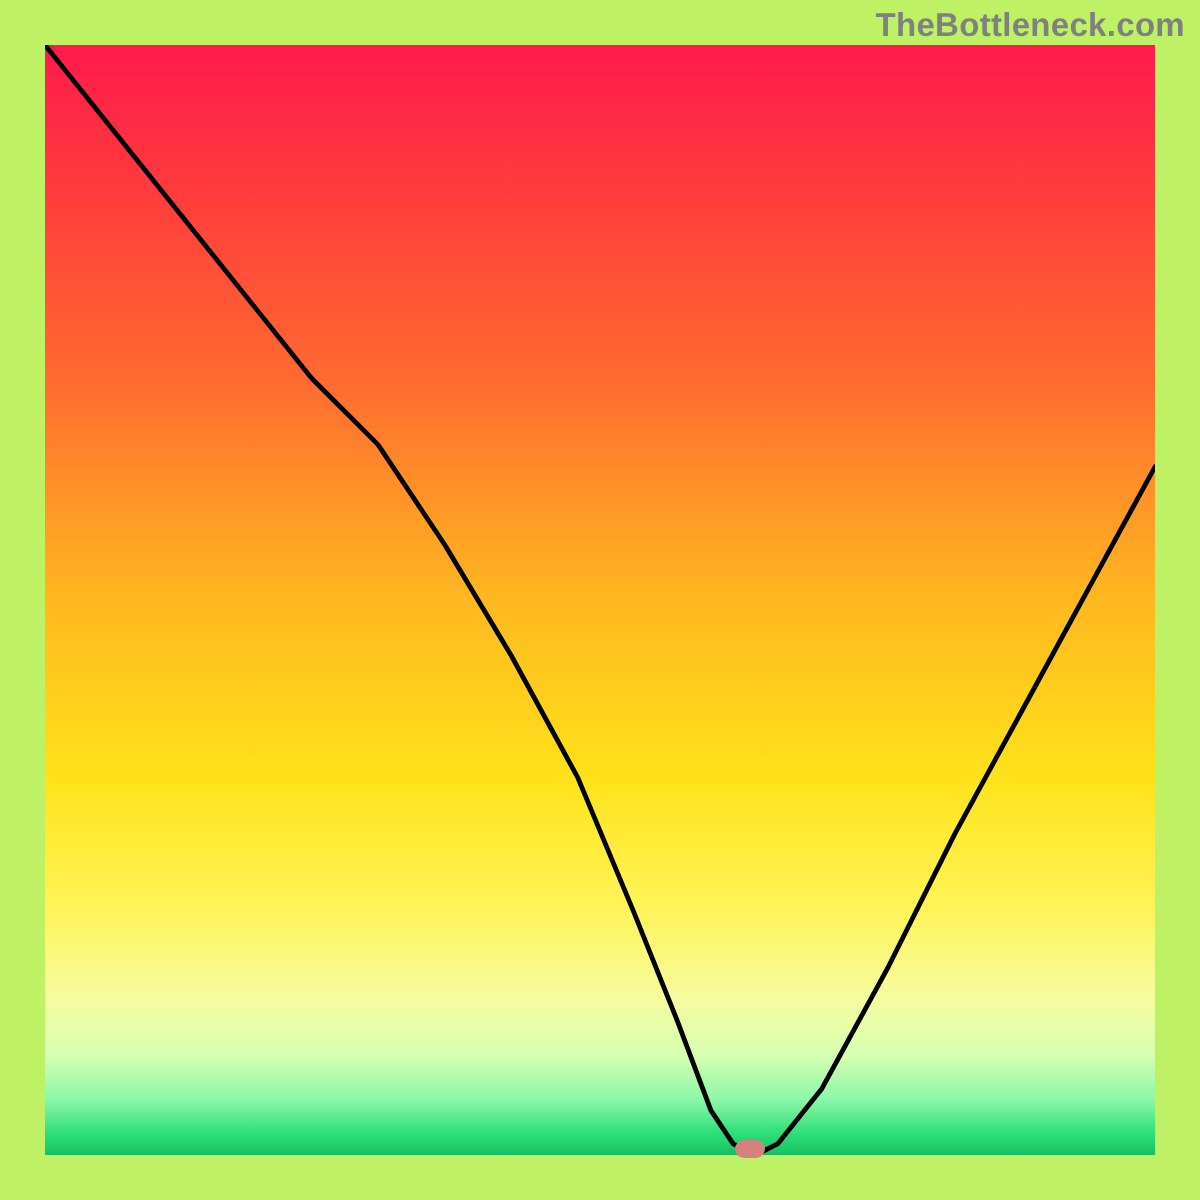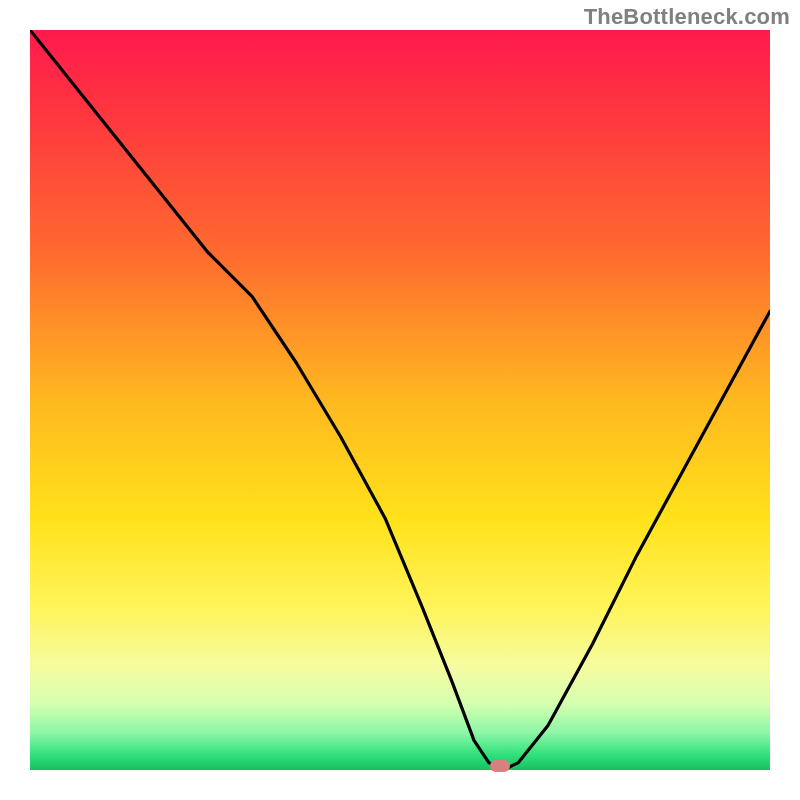--- a/index.html
+++ b/index.html
@@ -8,21 +8,21 @@
     width: 800px;
     height: 800px;
     background: #000;
     overflow: hidden;
     font-family: Arial, Helvetica, sans-serif;
   }
   .frame {
     position: relative;
     width: 800px;
     height: 800px;
-    background: #ffffff;
+    background: #bef264;
   }
   .attribution {
     position: absolute;
     top: 4px;
     right: 10px;
     color: #808080;
     font-size: 22px;
     font-weight: bold;
     letter-spacing: 0.2px;
   }

